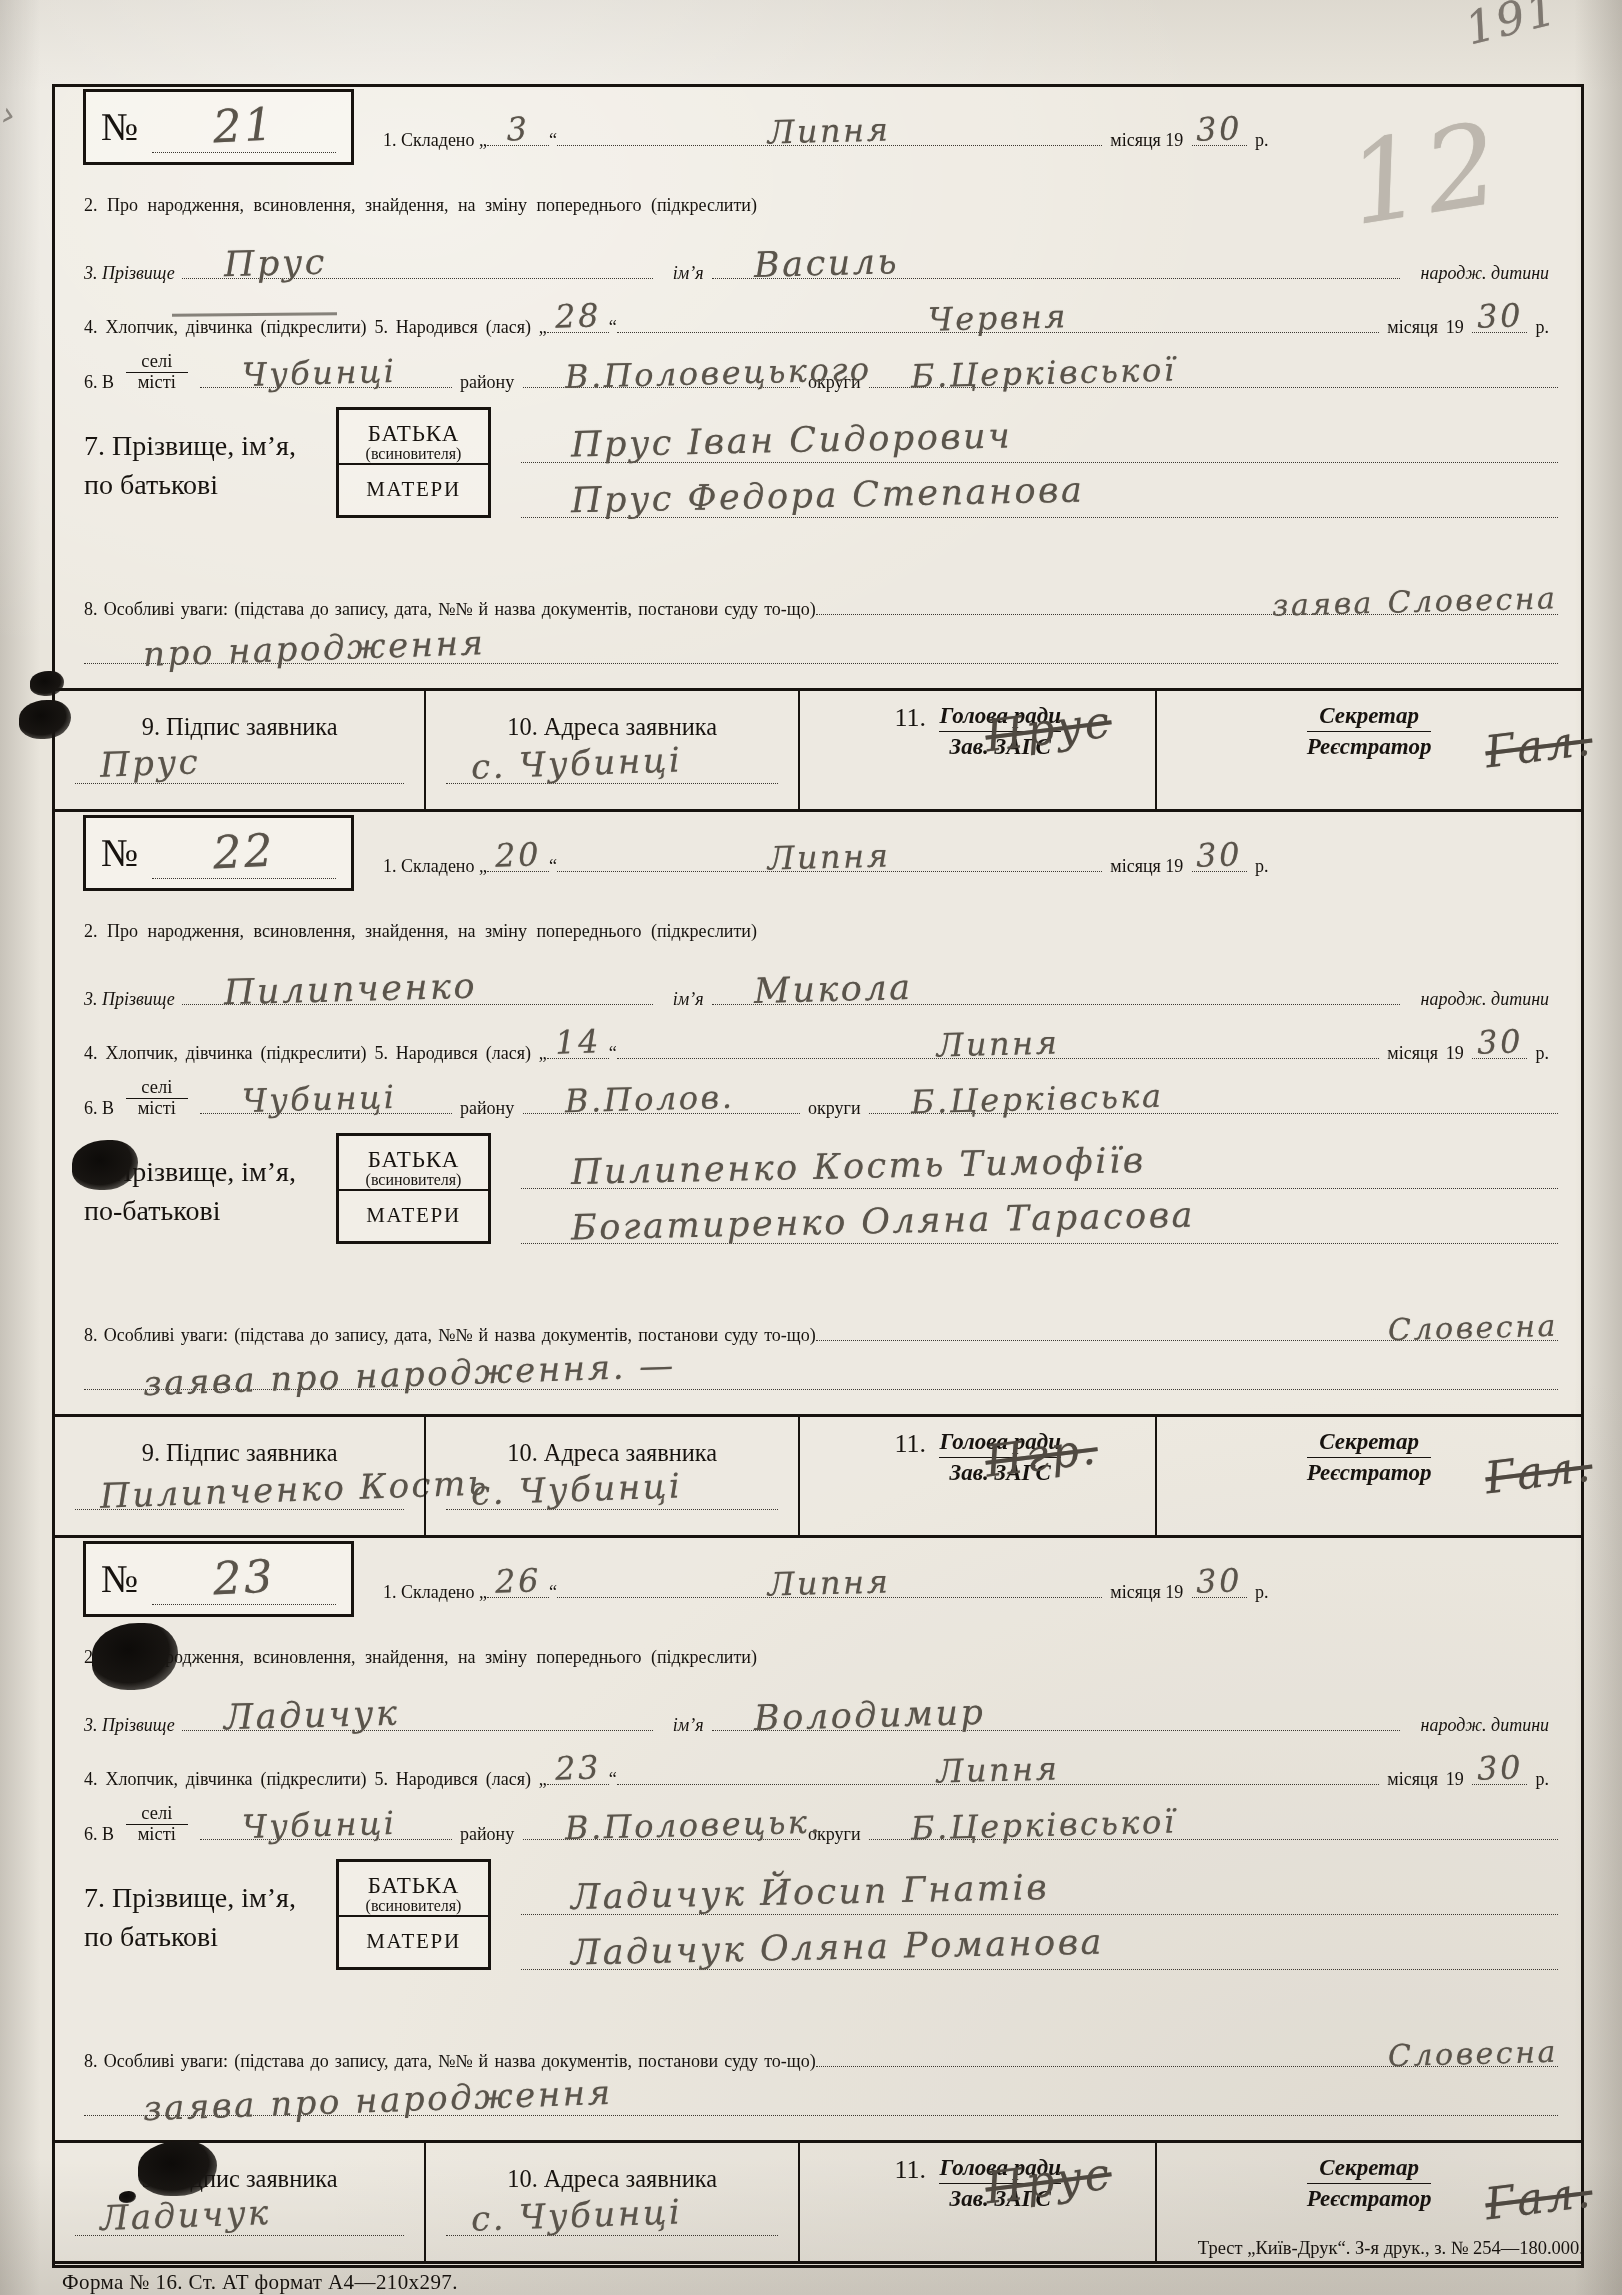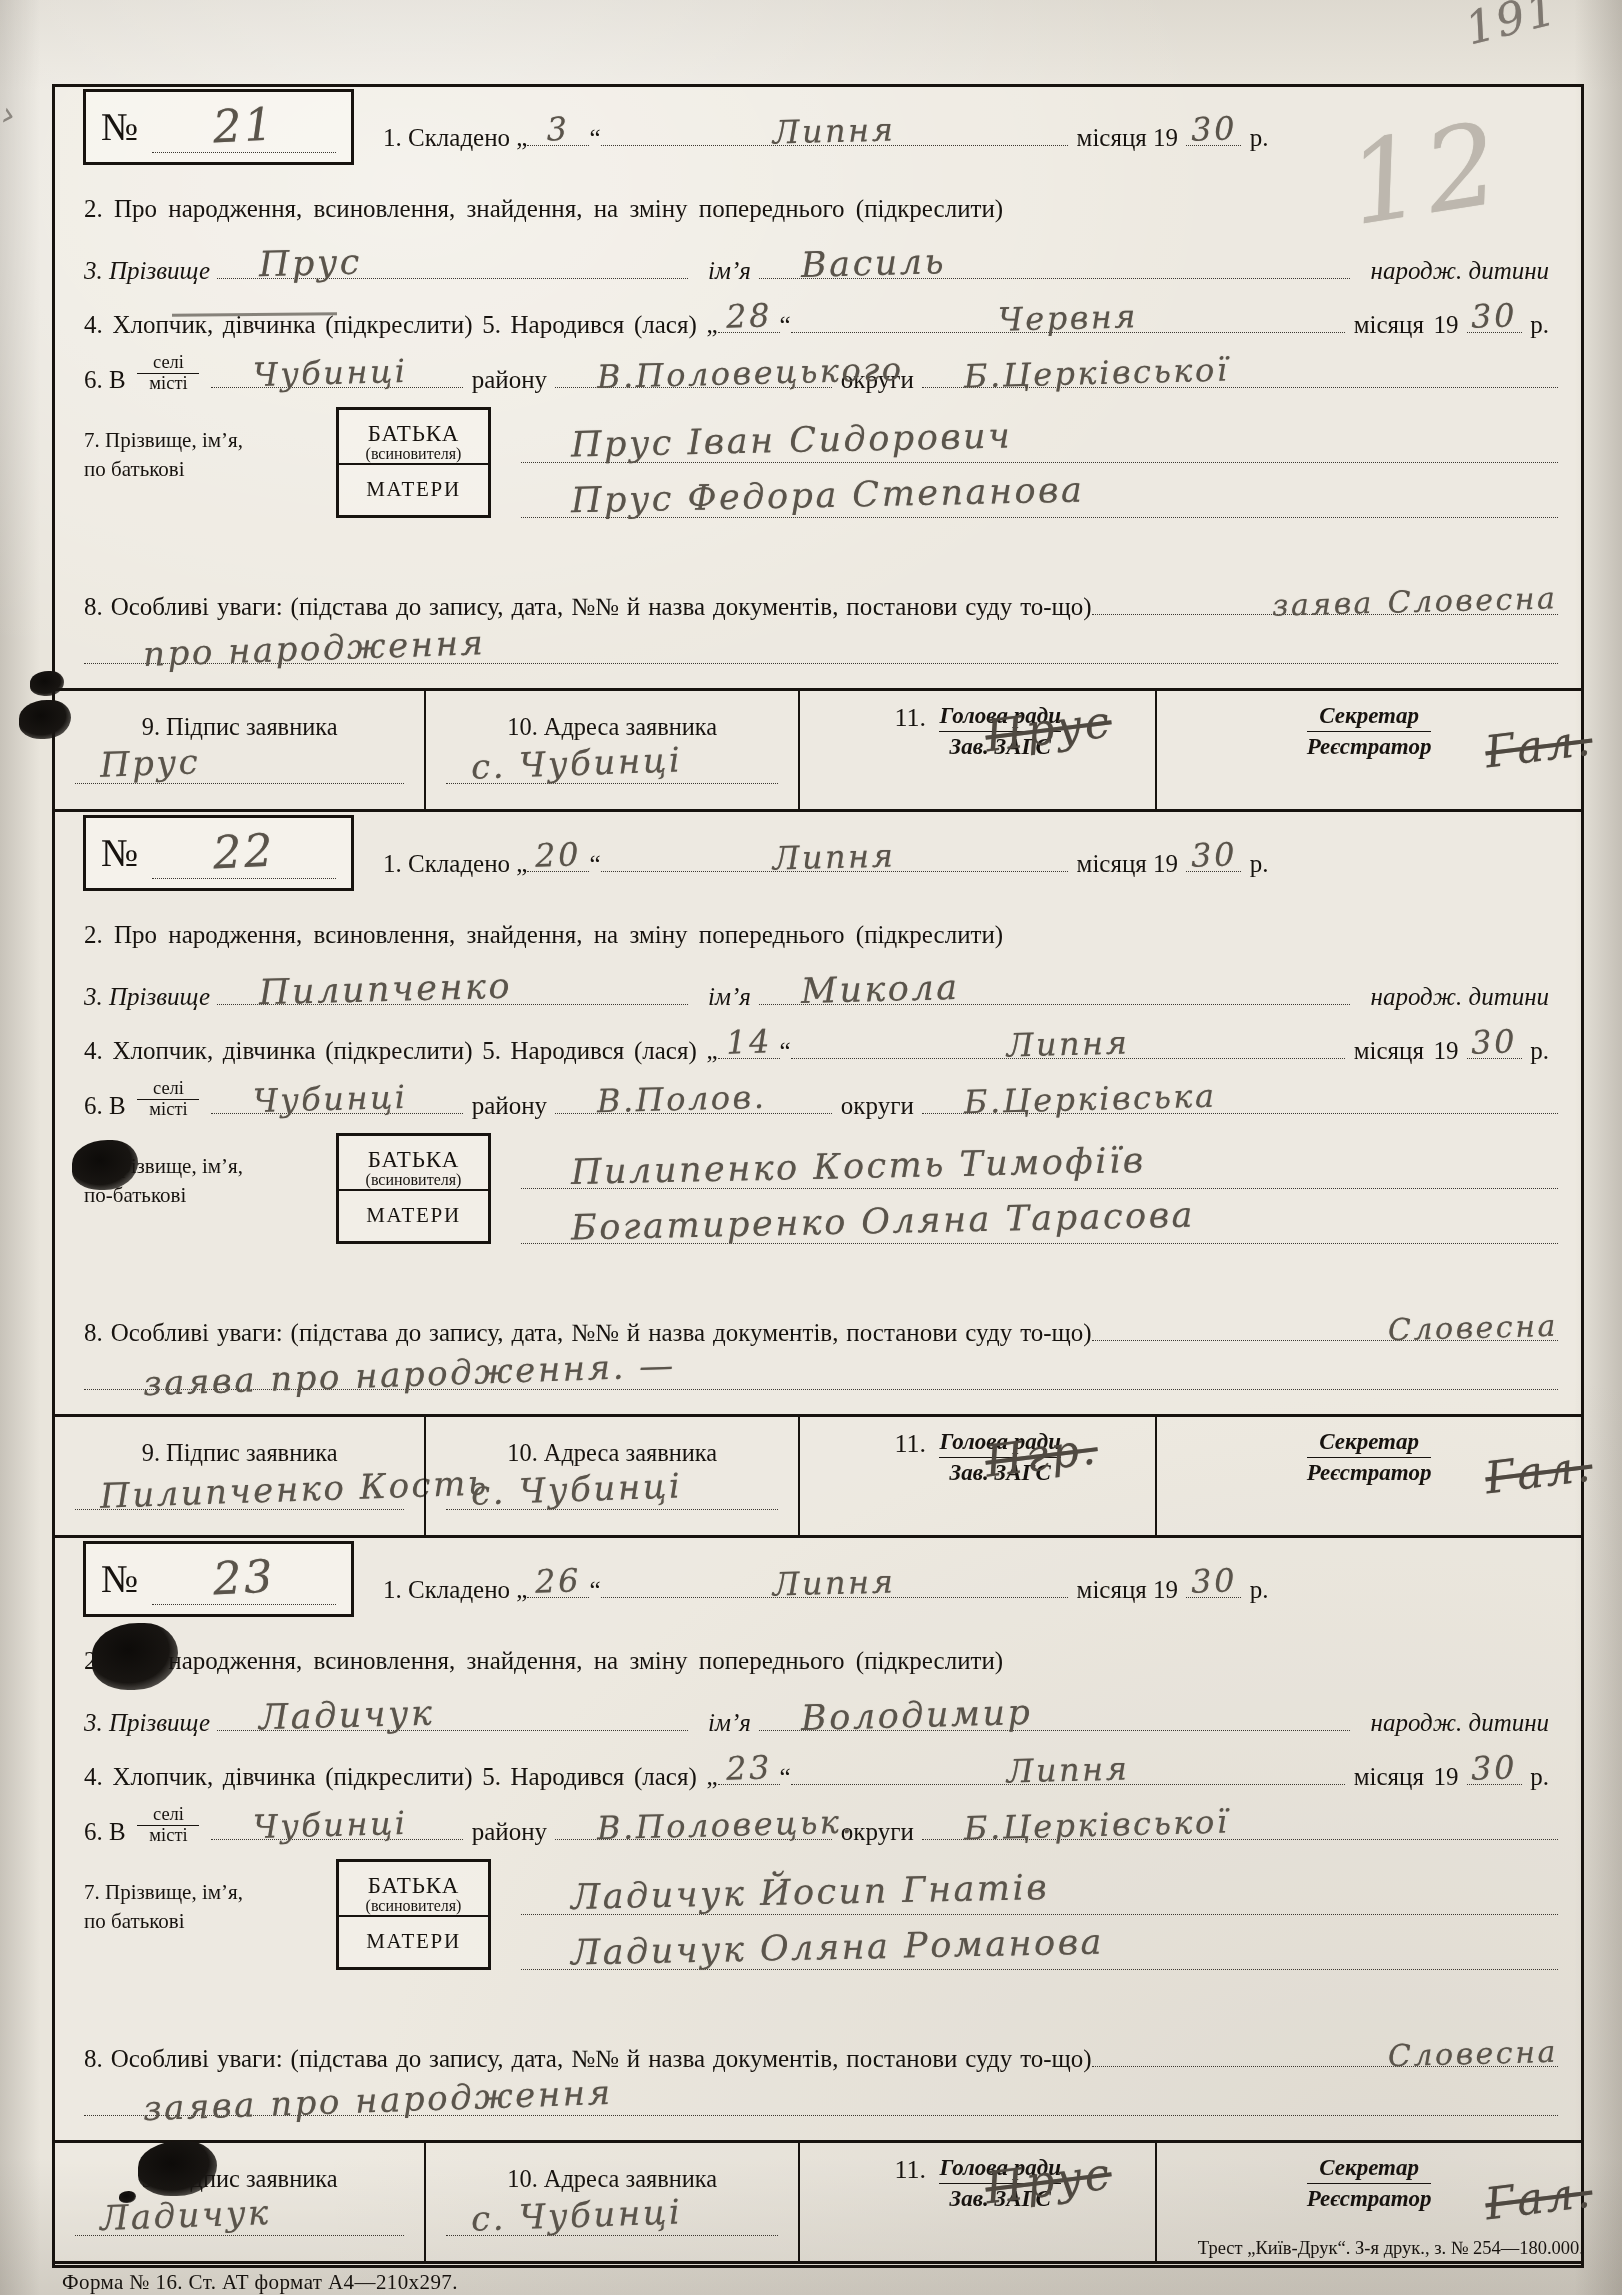--- a/index.html
+++ b/index.html
@@ -24,21 +24,21 @@
   
   .main-box {
     position: absolute;
     left: 52px; top: 84px;
     width: 1532px;
     border: 3.4px solid #17130f;
     background: rgba(250,247,240,.25);
   }
   .record { position: relative; height: 726px; }
 
-  .lbl { font-size: 25px; white-space: nowrap; }
+  .lbl { font-size: 18px; white-space: nowrap; }
   .row {
     position: absolute; left: 29px; right: 23.5px;
     display: flex; align-items: baseline;
     font-size: 24.4px; white-space: nowrap;
   }
 
   
   .hw {
     font-family: "DejaVu Serif", serif;
     font-style: italic;
@@ -85,21 +85,21 @@
   .fraction {
     align-self: center; margin: -6.7px 11.8px 0 11.8px;
     display: inline-block; text-align: center;
     font-size: 18.5px; line-height: 1.08; min-width: 62px;
   }
   .fraction span { display: block; }
   .frline { border-top: 1.7px solid #17130f; height: 0; }
 
   
   .parents { position: absolute; top: 320px; left: 29px; right: 23.5px; height: 111px; }
-  .p-label { position: absolute; left: 0; top: 18.5px; font-size: 21px; line-height: 1.4; }
+  .p-label { position: absolute; left: 0; top: 18.5px; font-size: 28px; line-height: 1.4; }
   .p-label span { display: block; white-space: nowrap; }
   .p-cell {
     position: absolute; left: 252px; top: 0; width: 155px; height: 100%;
     border: 3.4px solid #17130f; display: flex; flex-direction: column;
     background: rgba(252,250,244,.35);
   }
   .p-father {
     flex: 1.05; border-bottom: 2.5px solid #17130f;
     display: flex; flex-direction: column; align-items: center; justify-content: flex-end;
     font-size: 23px; line-height: 1.05; letter-spacing: 0.8px;

